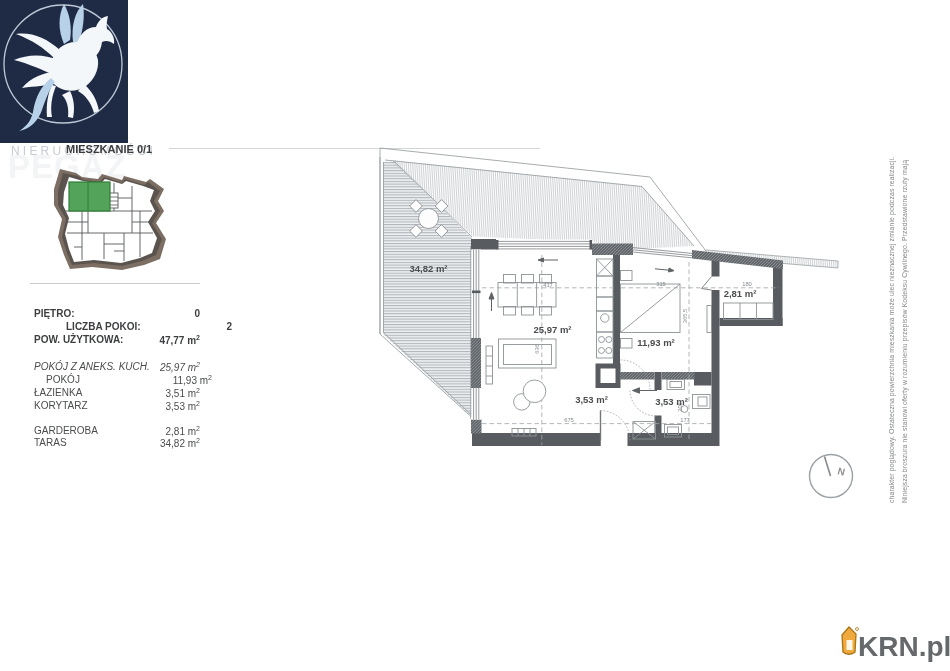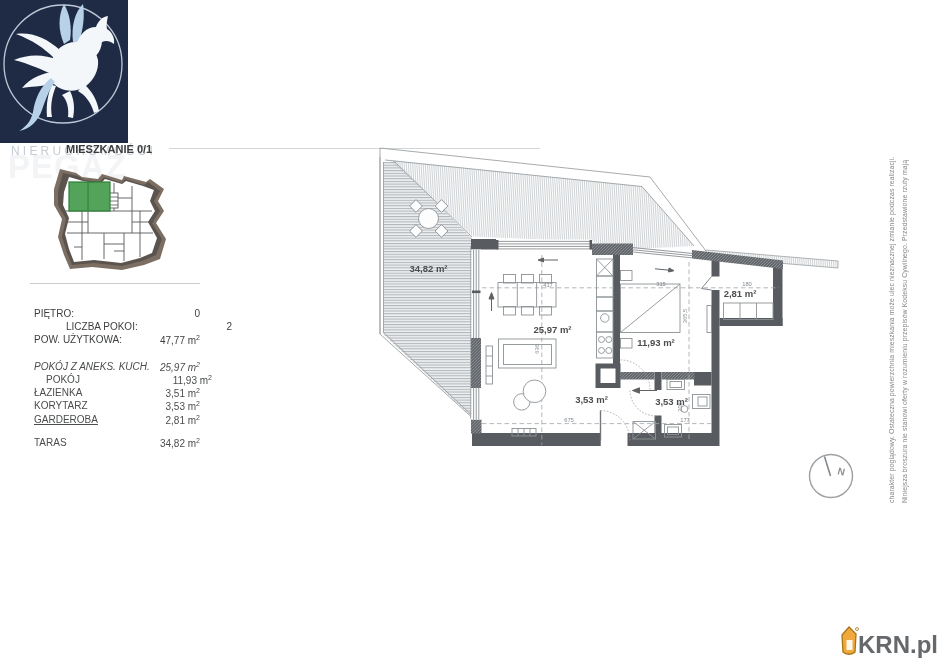--- a/index.html
+++ b/index.html
@@ -5,30 +5,30 @@
   html,body{margin:0;padding:0;}
   body{width:950px;height:671px;position:relative;background:#ffffff;
        font-family:"Liberation Sans",sans-serif;overflow:hidden;}
   .abs{position:absolute;}
   #logo{left:0;top:0;width:128px;height:143px;background:#1f2a45;}
   #pegaz{left:8px;top:104px;font-weight:bold;font-size:33px;color:#f2f4f6;letter-spacing:1px;margin-top:44px;}
   #nier{left:11px;top:144px;font-size:12px;color:#c6ccd4;letter-spacing:3.2px;}
   #mieszk{left:66px;top:143px;font-size:11px;font-weight:bold;color:#3a3c3e;letter-spacing:0px;}
   #rule1{left:169px;top:148px;width:371px;height:1px;background:#d3d5d7;}
   #rule2{left:30px;top:283px;width:170px;height:1px;background:#c9cbcd;}
-  .trow{left:34px;width:166px;font-size:10px;color:#3c3e40;font-weight:normal;}
+  .trow{left:34px;width:166px;font-size:10px;color:#3c3e40;font-weight:bold;}
   .lrow{left:34px;width:166px;font-size:10px;color:#4a4c4e;}
   .rv{position:absolute;right:0;top:0;}
   sup{font-size:7px;}
   #discl1{left:901px;top:503px;font-size:6.9px;color:#85878a;white-space:nowrap;
           transform:rotate(-90deg);transform-origin:0 0;letter-spacing:0.1px;}
   #discl2{left:888px;top:503px;font-size:6.9px;color:#85878a;white-space:nowrap;
           transform:rotate(-90deg);transform-origin:0 0;letter-spacing:0.1px;}
   #krn{left:840px;top:624px;width:100px;height:34px;}
-  #krntxt{left:18px;top:7px;font-size:24px;font-weight:bold;color:#66696c;letter-spacing:0px;}
+  #krntxt{left:18px;top:7px;font-size:28px;font-weight:bold;color:#66696c;letter-spacing:0px;}
 </style>
 </head>
 <body>
 <div class="abs" id="logo">
 <svg width="128" height="143" viewBox="0 0 128 143">
   <circle cx="63" cy="64" r="59" fill="none" stroke="#cdd9e4" stroke-width="1.3" opacity="0.9"></circle>
 
   <path d="M64,44 C58,30 58,16 64,4 C70,14 72,28 70,40 Z" fill="#b7d2e8"></path>
   <path d="M73,42 C71,26 75,12 83,4 C85,16 83,30 79,42 Z" fill="#b7d2e8"></path>
 
@@ -80,21 +80,21 @@
 </svg>
 </div>
 
 <div class="abs trow" style="top:308px;">PIĘTRO:<span class="rv">0</span></div>
 <div class="abs trow" style="top:321px;padding-left:32px;">LICZBA POKOI:<span class="rv">2</span></div>
 <div class="abs trow" style="top:334px;">POW. UŻYTKOWA:<span class="rv">47,77 m<sup>2</sup></span></div>
 <div class="abs lrow" style="top:361px;font-style:italic;">POKÓJ Z ANEKS. KUCH.<span class="rv">25,97 m<sup>2</sup></span></div>
 <div class="abs lrow" style="top:374px;padding-left:12px;">POKÓJ<span class="rv">11,93 m<sup>2</sup></span></div>
 <div class="abs lrow" style="top:387px;">ŁAZIENKA<span class="rv">3,51 m<sup>2</sup></span></div>
 <div class="abs lrow" style="top:400px;">KORYTARZ<span class="rv">3,53 m<sup>2</sup></span></div>
-<div class="abs lrow" style="top:414px;text-decoration:underline;">GARDEROBA<span class="rv">2,81 m<sup>2</sup></span></div>
+<div class="abs lrow" style="top:425px;">GARDEROBA<span class="rv">2,81 m<sup>2</sup></span></div>
 <div class="abs lrow" style="top:437px;">TARAS<span class="rv">34,82 m<sup>2</sup></span></div>
 
 <div class="abs" id="discl1">Niniejsza broszura nie stanowi oferty w rozumieniu przepisów Kodeksu Cywilnego. Przedstawione rzuty mają</div>
 <div class="abs" id="discl2">charakter poglądowy. Ostateczna powierzchnia mieszkania może ulec nieznacznej zmianie podczas realizacji.</div>
 
 <div class="abs" id="krn">
 <svg class="abs" style="left:0;top:2px;" width="20" height="30" viewBox="0 0 20 30">
   <path d="M9,1 L16,8 L15,26 C12,29 6,29 3,26 L2,9 Z" fill="#f0a93c" stroke="#a97517" stroke-width="1.3"></path>
   <rect x="6.5" y="14" width="6" height="10" fill="#fff8ea"></rect>
   <circle cx="17" cy="3" r="1.5" fill="none" stroke="#a97517" stroke-width="0.8"></circle>

